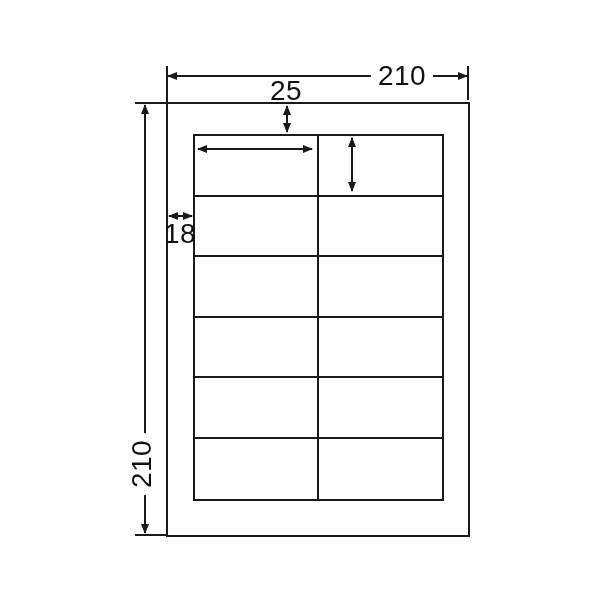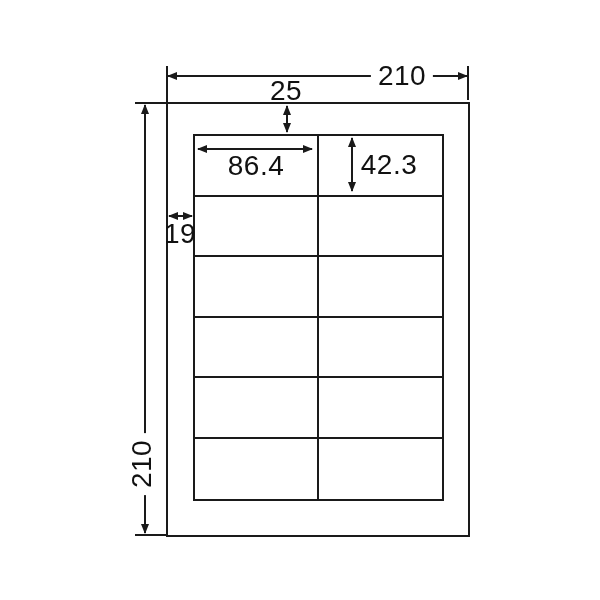--- a/index.html
+++ b/index.html
@@ -85,19 +85,17 @@
 
     <line x1="352" y1="138" x2="352" y2="191" marker-start="url(#arr)" marker-end="url(#arr)"></line>
   </svg>
 
   <div class="dim-label on-line" style="left:402px; top:76px;">210</div>
 
   <div class="dim-label rotated on-line" style="left:142px; top:464px;">210</div>
 
   <div class="dim-label" style="left:286px; top:91px;">25</div>
 
-  <div class="dim-label" style="left:180px; top:234px;">19</div>
+  <div class="dim-label" style="left:180px; top:234px;">18</div>
 
-  <div class="dim-label" style="left:256px; top:166px;">86.4</div>
 
-  <div class="dim-label" style="left:389px; top:165px;">42.3</div>
 
 </div>
 
 </body></html>

